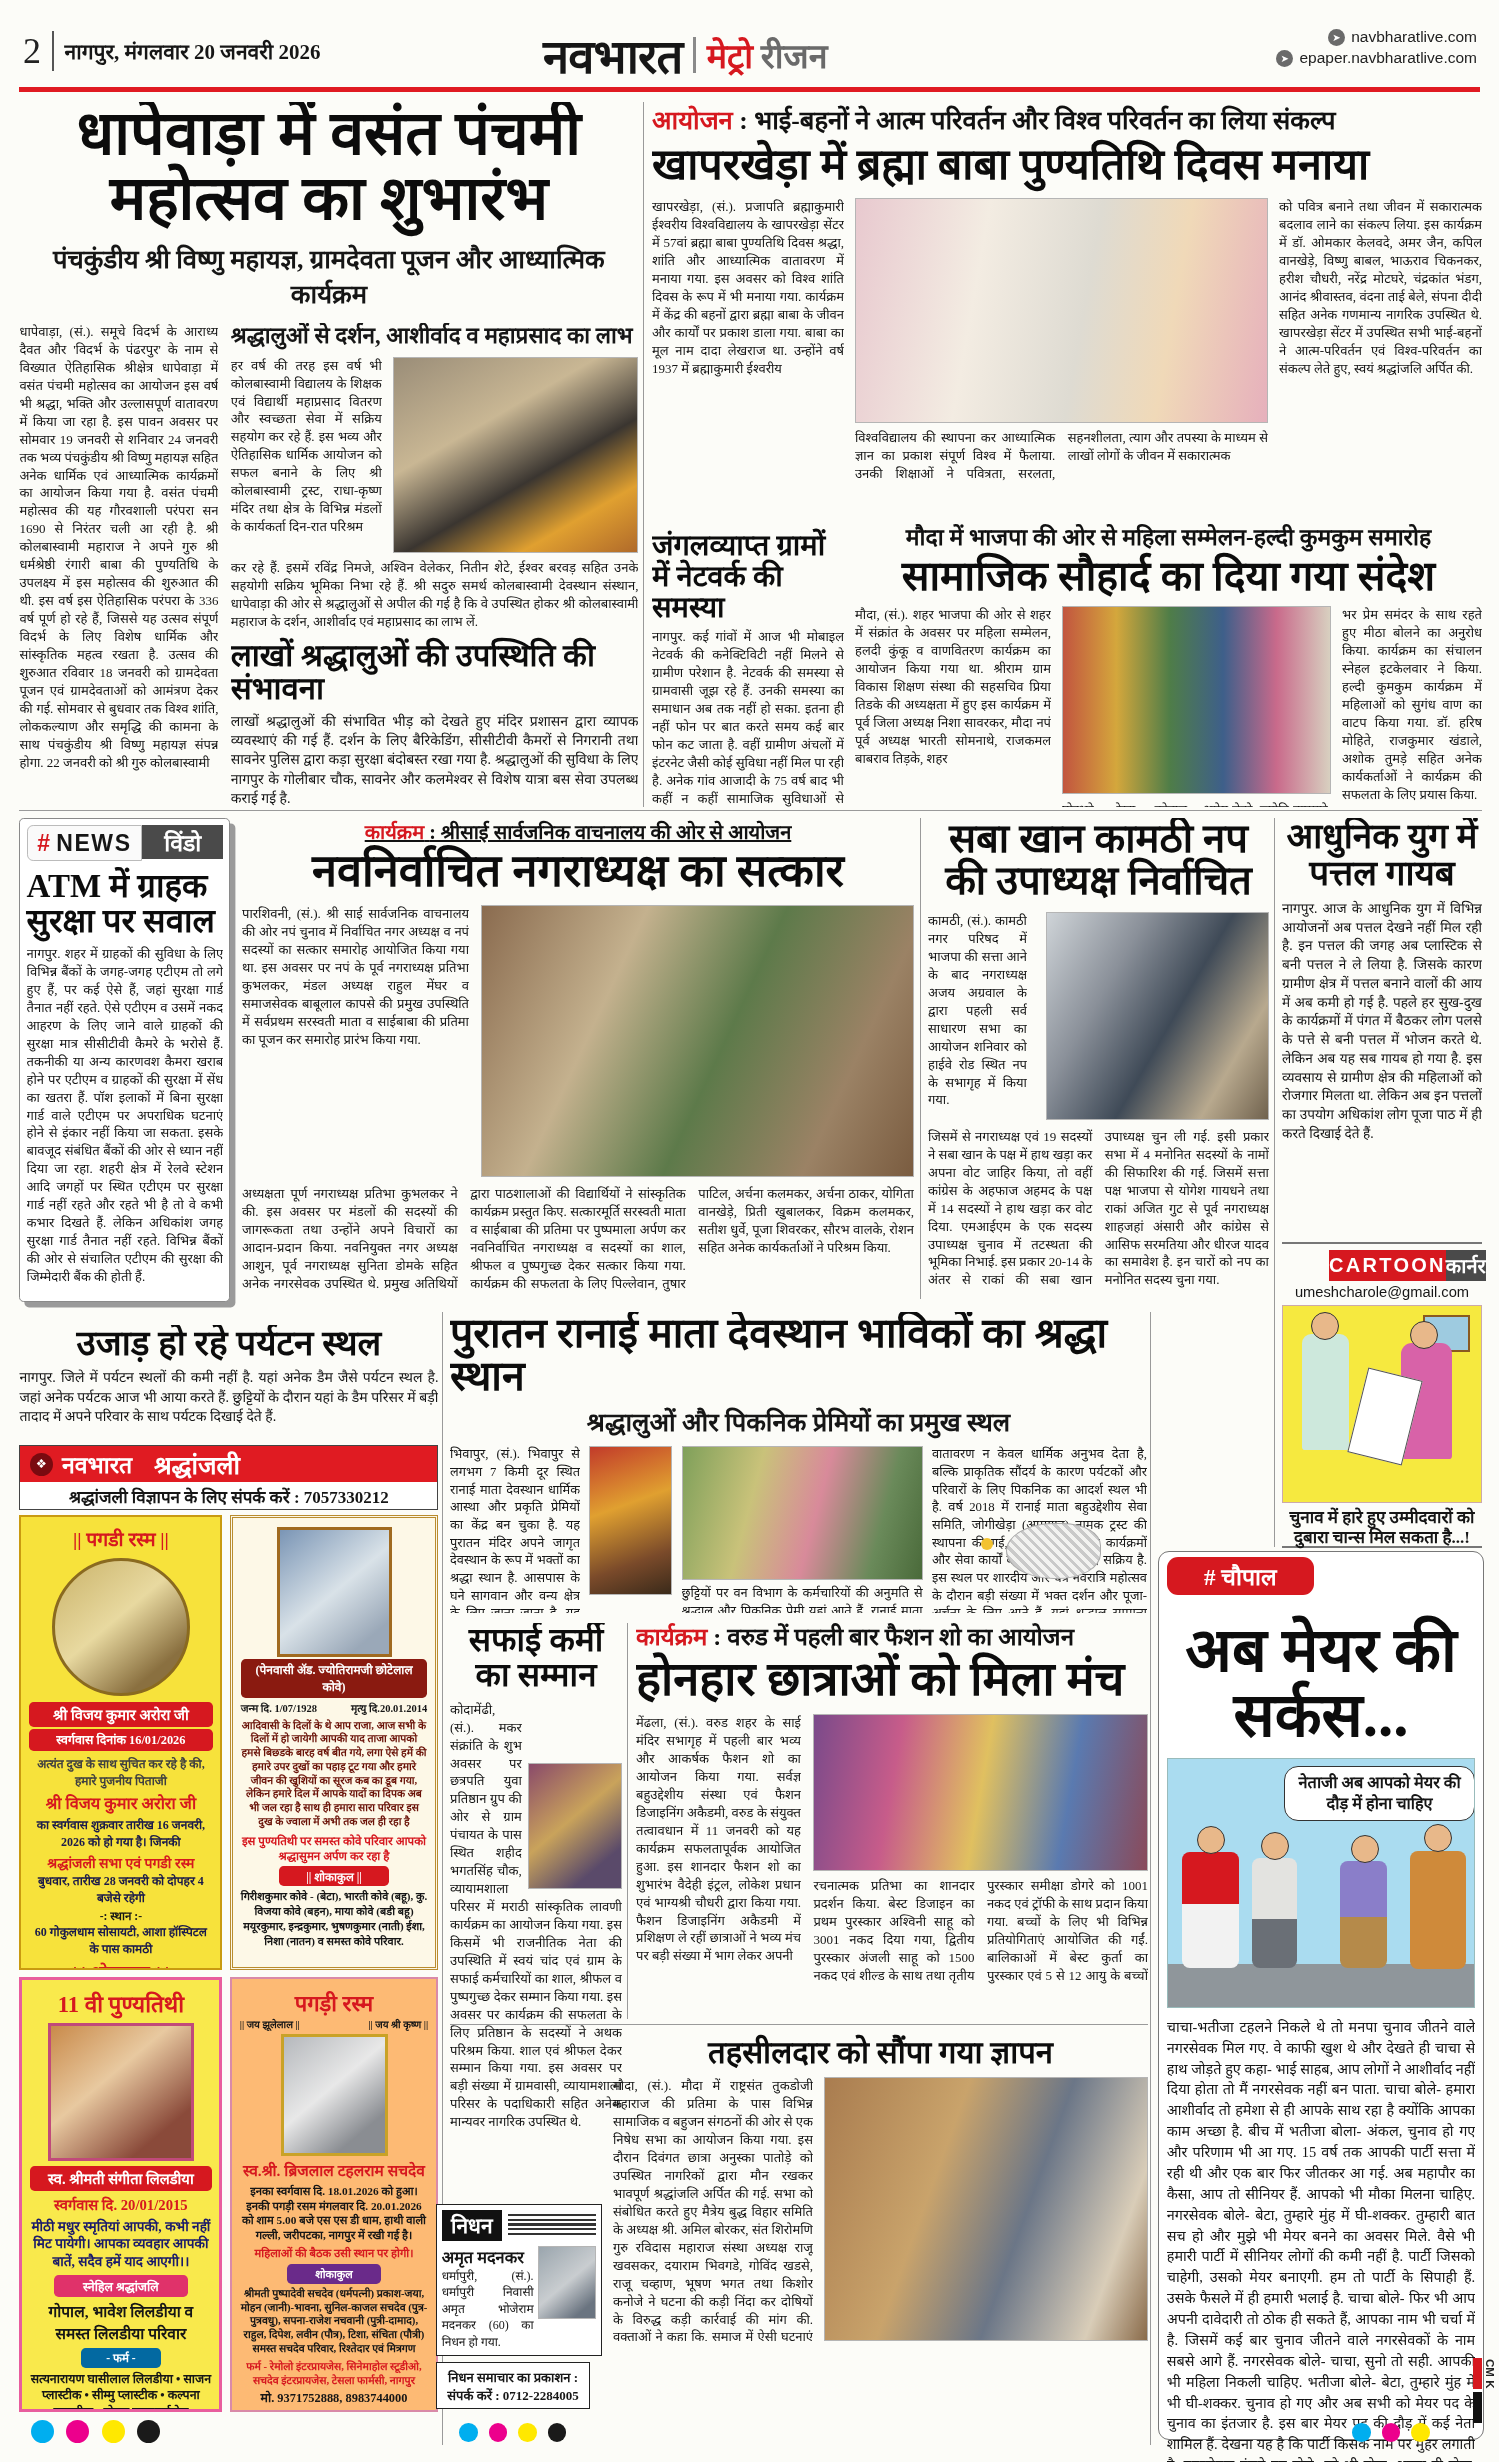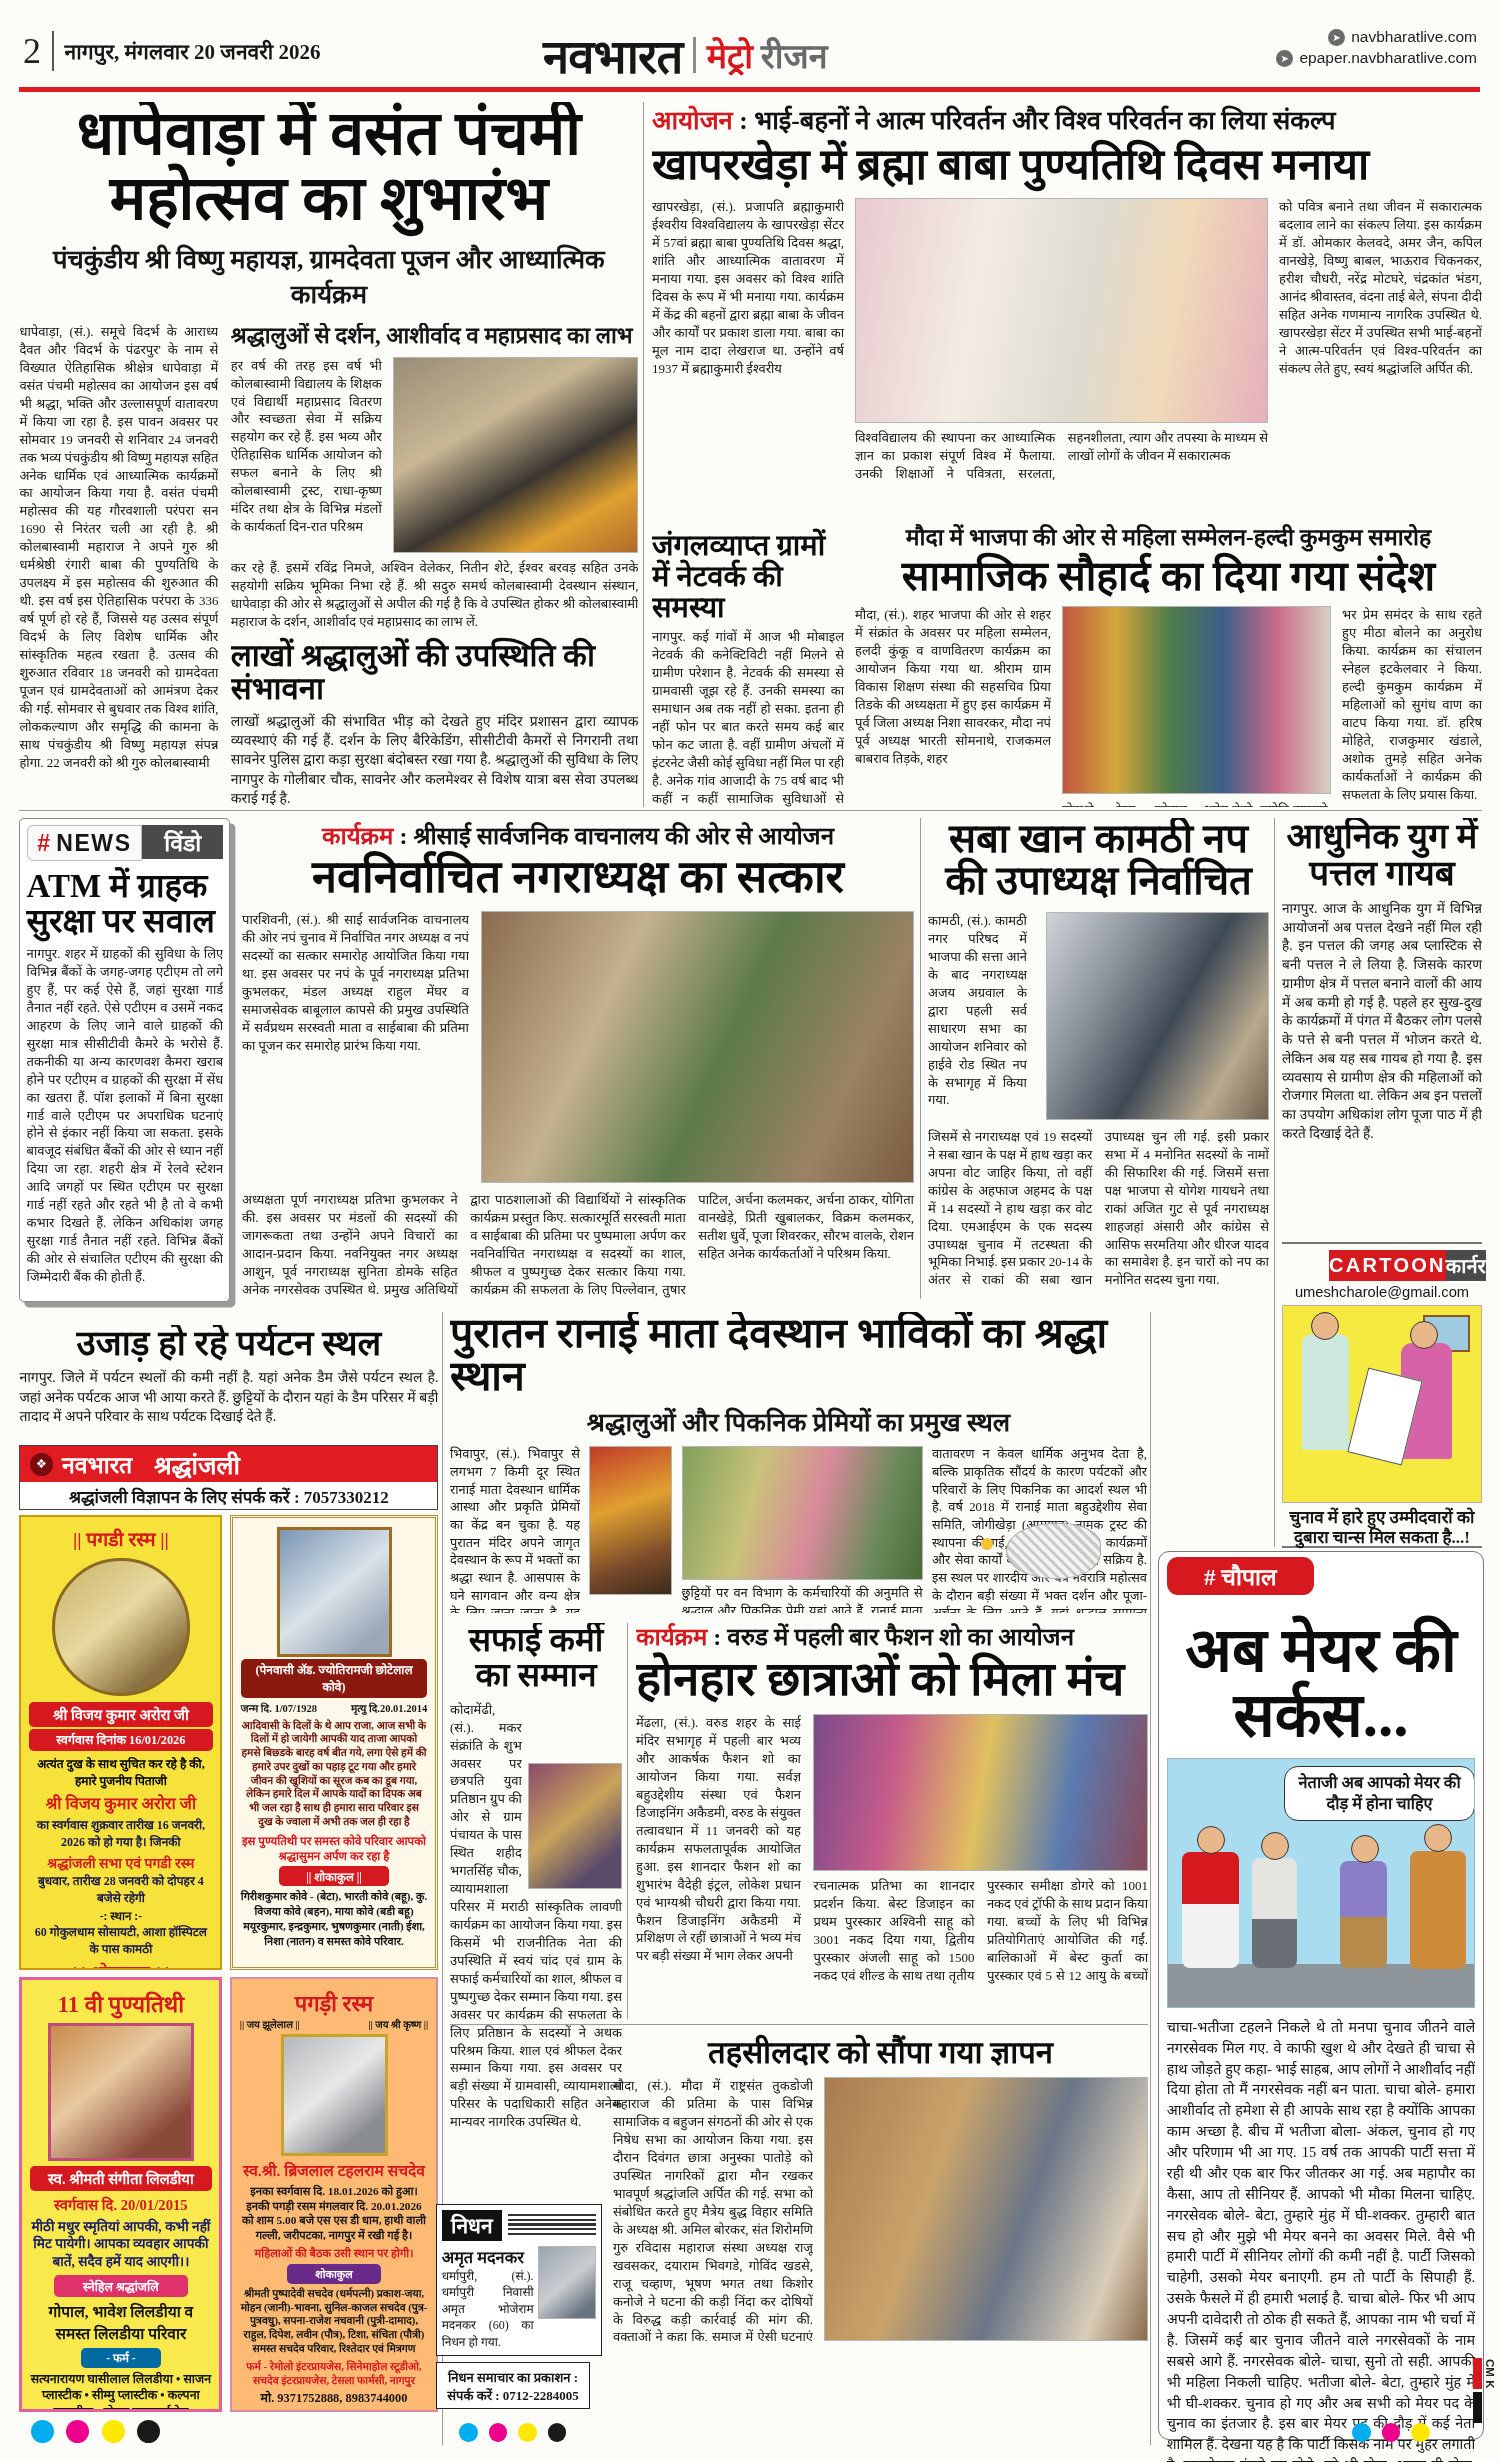--- a/index.html
+++ b/index.html
@@ -159,21 +159,21 @@
         <span class="b red" style="font-size:23px;font-family:'Liberation Sans',sans-serif;">#</span>
         <span class="b" style="font-size:23px;font-family:'Liberation Sans',sans-serif;letter-spacing:1.6px;">NEWS</span>
       </div>
       <div class="badge-dark" style="width:81px;height:34px;display:flex;align-items:center;justify-content:center;font-size:23px;">विंडो</div>
     </div>
     <div class="headline" style="font-size:33px;margin-top:7.8px;font-family:'Liberation Serif',serif;">ATM में ग्राहक सुरक्षा पर सवाल</div>
     <div class="bodytext clip" style="margin-top:6.2px;font-size:13px;height:365px;">नागपुर. शहर में ग्राहकों की सुविधा के लिए विभिन्न बैंकों के जगह-जगह एटीएम तो लगे हुए हैं, पर कई ऐसे हैं, जहां सुरक्षा गार्ड तैनात नहीं रहते. ऐसे एटीएम व उसमें नकद आहरण के लिए जाने वाले ग्राहकों की सुरक्षा मात्र सीसीटीवी कैमरे के भरोसे हैं. तकनीकी या अन्य कारणवश कैमरा खराब होने पर एटीएम व ग्राहकों की सुरक्षा में सेंध का खतरा हैं. पॉश इलाकों में बिना सुरक्षा गार्ड वाले एटीएम पर अपराधिक घटनाएं होने से इंकार नहीं किया जा सकता. इसके बावजूद संबंधित बैंकों की ओर से ध्यान नहीं दिया जा रहा. शहरी क्षेत्र में रेलवे स्टेशन आदि जगहों पर स्थित एटीएम पर सुरक्षा गार्ड नहीं रहते और रहते भी है तो वे कभी कभार दिखते हैं. लेकिन अधिकांश जगह सुरक्षा गार्ड तैनात नहीं रहते. विभिन्न बैंकों की ओर से संचालित एटीएम की सुरक्षा की जिम्मेदारी बैंक की होती हैं.</div>
   </div>
 
   <div class="abs clip" style="left:242px;top:818px;width:672px;height:481px;">
-    <div class="kicker center" style="font-size:24px;">
+    <div class="kicker center" style="font-size:20px;text-decoration:underline;">
       <span class="red">कार्यक्रम</span>
       <span>: श्रीसाई सार्वजनिक वाचनालय की ओर से आयोजन</span>
     </div>
     <div class="headline center" style="font-size:45px;margin-top:3.1px;">नवनिर्वाचित नगराध्यक्ष का सत्कार</div>
     <div style="display:flex;gap:12.4px;margin-top:9.3px;">
       <div class="bodytext clip" style="width:227px;height:272px;">पारशिवनी, (सं.). श्री साई सार्वजनिक वाचनालय की ओर नपं चुनाव में निर्वाचित नगर अध्यक्ष व नपं सदस्यों का सत्कार समारोह आयोजित किया गया था. इस अवसर पर नपं के पूर्व नगराध्यक्ष प्रतिभा कुभलकर, मंडल अध्यक्ष राहुल मेंघर व समाजसेवक बाबूलाल कापसे की प्रमुख उपस्थिति में सर्वप्रथम सरस्वती माता व साईबाबा की प्रतिमा का पूजन कर समारोह प्रारंभ किया गया.</div>
       <div class="photo ph-satkar" style="flex:1;height:270px;"></div>
     </div>
     <div class="bodytext cols3 clip" style="margin-top:7.8px;height:113px;">अध्यक्षता पूर्ण नगराध्यक्ष प्रतिभा कुभलकर ने की. इस अवसर पर मंडलों की सदस्यों की जागरूकता तथा उन्होंने अपने विचारों का आदान-प्रदान किया. नवनियुक्त नगर अध्यक्ष आशुन, पूर्व नगराध्यक्ष सुनिता डोमके सहित अनेक नगरसेवक उपस्थित थे. प्रमुख अतिथियों द्वारा पाठशालाओं की विद्यार्थियों ने सांस्कृतिक कार्यक्रम प्रस्तुत किए. सत्कारमूर्ति सरस्वती माता व साईबाबा की प्रतिमा पर पुष्पमाला अर्पण कर नवनिर्वाचित नगराध्यक्ष व सदस्यों का शाल, श्रीफल व पुष्पगुच्छ देकर सत्कार किया गया. कार्यक्रम की सफलता के लिए पिल्लेवान, तुषार पाटिल, अर्चना कलमकर, अर्चना ठाकर, योगिता वानखेड़े, प्रिती खुबालकर, विक्रम कलमकर, सतीश धुर्वे, पूजा शिवरकर, सौरभ वालके, रोशन सहित अनेक कार्यकर्ताओं ने परिश्रम किया.</div>
   </div>
@@ -242,21 +242,21 @@
       <div class="bodytext clip" style="flex:1;font-size:12.8px;height:210px;">वातावरण न केवल धार्मिक अनुभव देता है, बल्कि प्राकृतिक सौंदर्य के कारण पर्यटकों और परिवारों के लिए पिकनिक का आदर्श स्थल भी है. वर्ष 2018 में रानाई माता बहुउद्देशीय सेवा समिति, जोगीखेड़ा (आमगाव) नामक ट्रस्ट की स्थापना की गई, जो विविध धार्मिक कार्यक्रमों और सेवा कार्यों के आयोजन के लिए सक्रिय है. इस स्थल पर शारदीय और चैत्र नवरात्रि महोत्सव के दौरान बड़ी संख्या में भक्त दर्शन और पूजा-अर्चना के लिए आते हैं. यहां श्रद्धालु सामान्य दिनों में भी प्रकृति का</div>
     </div>
 
   </div>
 
   <div class="abs ad ad-yellow" style="left:19.4px;top:1515px;width:203px;height:455px;">
     <div class="b red" style="font-size:19.4px;">|| पगडी रस्म ||</div>
     <div class="photo ph-port-warm" style="width:132px;height:132px;border-radius:50%;margin:6.2px auto;border:3.1px solid #8a6a20;"></div>
     <div class="strip-red" style="font-size:14.7px;">श्री विजय कुमार अरोरा जी</div>
     <div class="strip-red" style="font-size:12.4px;margin-top:2.3px;">स्वर्गवास दिनांक 16/01/2026</div>
-    <div class="b" style="font-size:12px;margin-top:4.7px;color:#000000;">अत्यंत दुख के साथ सुचित कर रहे है की, हमारे पुजनीय पिताजी</div>
+    <div class="b" style="font-size:12px;margin-top:4.7px;color:#404040;">अत्यंत दुख के साथ सुचित कर रहे है की, हमारे पुजनीय पिताजी</div>
     <div class="b red" style="font-size:16.3px;margin-top:2.3px;">श्री विजय कुमार अरोरा जी</div>
     <div class="b" style="font-size:12px;margin-top:2.3px;color:#1a1a4a;">का स्वर्गवास शुक्रवार तारीख 16 जनवरी, 2026 को हो गया है। जिनकी</div>
     <div class="b red" style="font-size:14px;margin-top:3.1px;">श्रद्धांजली सभा एवं पगडी रस्म</div>
     <div class="b" style="font-size:12px;color:#1a1a4a;">बुधवार, तारीख 28 जनवरी को दोपहर 4 बजेसे रहेगी</div>
     <div class="b" style="font-size:11.6px;margin-top:2.3px;">-: स्थान :-</div>
     <div class="b" style="font-size:12px;color:#1a1a4a;">60 गोकुलधाम सोसायटी, आशा हॉस्पिटल के पास कामठी</div>
     <div class="b red" style="font-size:17px;margin-top:3.1px;">** शोकाकुल **</div>
 
   </div>
 

